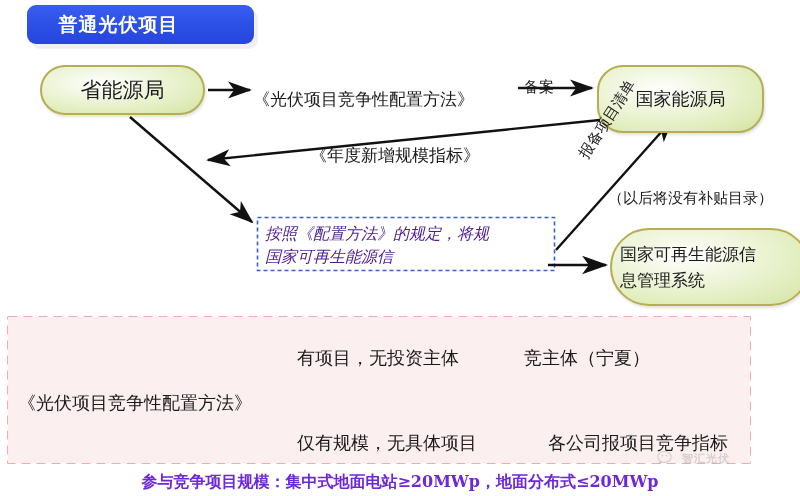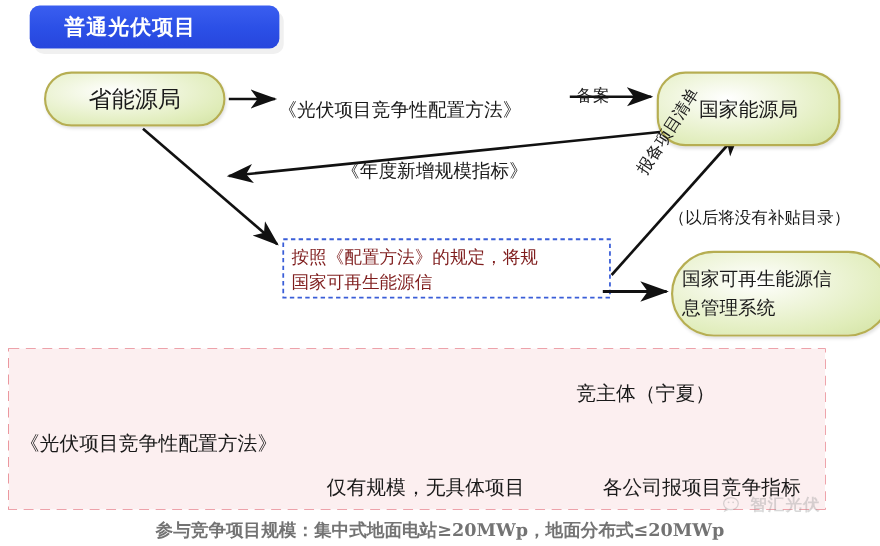--- a/index.html
+++ b/index.html
@@ -66,51 +66,51 @@
     left:575px;top:152px;font-size:15px;
     transform-origin:left top;
     transform:rotate(-57deg);
   }
 
   
   .dashbox-blue{
     position:absolute;left:257px;top:217px;width:298px;height:54px;
     box-sizing:border-box;
     padding:5px 8px 0 8px;
-    font-size:16px;line-height:1.45;color:#7f1d1d;
+    font-size:16px;line-height:1.45;color:#4c1d95;font-style:italic;
   }
 
   
   .pinkregion{
     position:absolute;left:8px;top:317px;width:742px;height:146px;
     background:#fceff0;
     box-sizing:border-box;
   }
   #lbl-method-bottom{left:18px;top:391px;font-size:18px;}
   #lbl-branch-a{left:297px;top:346px;font-size:18px;}
   #lbl-result-a{left:524px;top:346px;font-size:18px;}
   #lbl-branch-b{left:297px;top:431px;font-size:18px;}
   #lbl-result-b{left:548px;top:431px;font-size:18px;}
 
   
   #caption{
     position:absolute;left:0;top:472px;width:800px;
-    text-align:center;font-size:16px;color:#737373;
+    text-align:center;font-size:16px;color:#6d28d9;
     font-family:"DejaVu Serif","Liberation Serif",serif;
     font-weight:bold;
   }
 
   
   .watermark{
     position:absolute;left:657px;top:450px;
     display:flex;align-items:center;gap:5px;
     opacity:0.38;
   }
   .watermark .wm-text{
-    font-size:15px;color:#9a9a9a;font-weight:bold;letter-spacing:1px;
+    font-size:11px;color:#9a9a9a;font-weight:bold;letter-spacing:1px;
   }
   .wm-icon{width:20px;height:17px;}
 </style>
 </head>
 <body>
 
 <div id="stage">
 
   <svg id="vector" viewBox="0 0 800 496" xmlns="http://www.w3.org/2000/svg">
     <defs>
@@ -170,20 +170,21 @@
 
   <div class="lbl" id="lbl-method-top">《光伏项目竞争性配置方法》</div>
   <div class="lbl" id="lbl-annual">《年度新增规模指标》</div>
   <div class="lbl" id="lbl-filing">备案</div>
   <div class="lbl" id="lbl-report">报备项目清单</div>
   <div class="lbl" id="lbl-nosubsidy">（以后将没有补贴目录）</div>
 
   <div class="pinkregion"></div>
 
   <div class="lbl" id="lbl-method-bottom">《光伏项目竞争性配置方法》</div>
+  <div class="lbl" id="lbl-branch-a">有项目，无投资主体</div>
   <div class="lbl" id="lbl-result-a">竞主体（宁夏）</div>
   <div class="lbl" id="lbl-branch-b">仅有规模，无具体项目</div>
   <div class="lbl" id="lbl-result-b">各公司报项目竞争指标</div>
 
   <div id="caption">参与竞争项目规模：集中式地面电站≥20MWp，地面分布式≤20MWp</div>
 
   <div class="watermark">
     <svg class="wm-icon" viewBox="0 0 24 20" xmlns="http://www.w3.org/2000/svg">
       <ellipse cx="9" cy="8" rx="8" ry="6.6" fill="none" stroke="#9a9a9a" stroke-width="1.4"></ellipse>
       <path d="M4,12.6 L2.4,16 L6.2,14.2" fill="none" stroke="#9a9a9a" stroke-width="1.4"></path>

